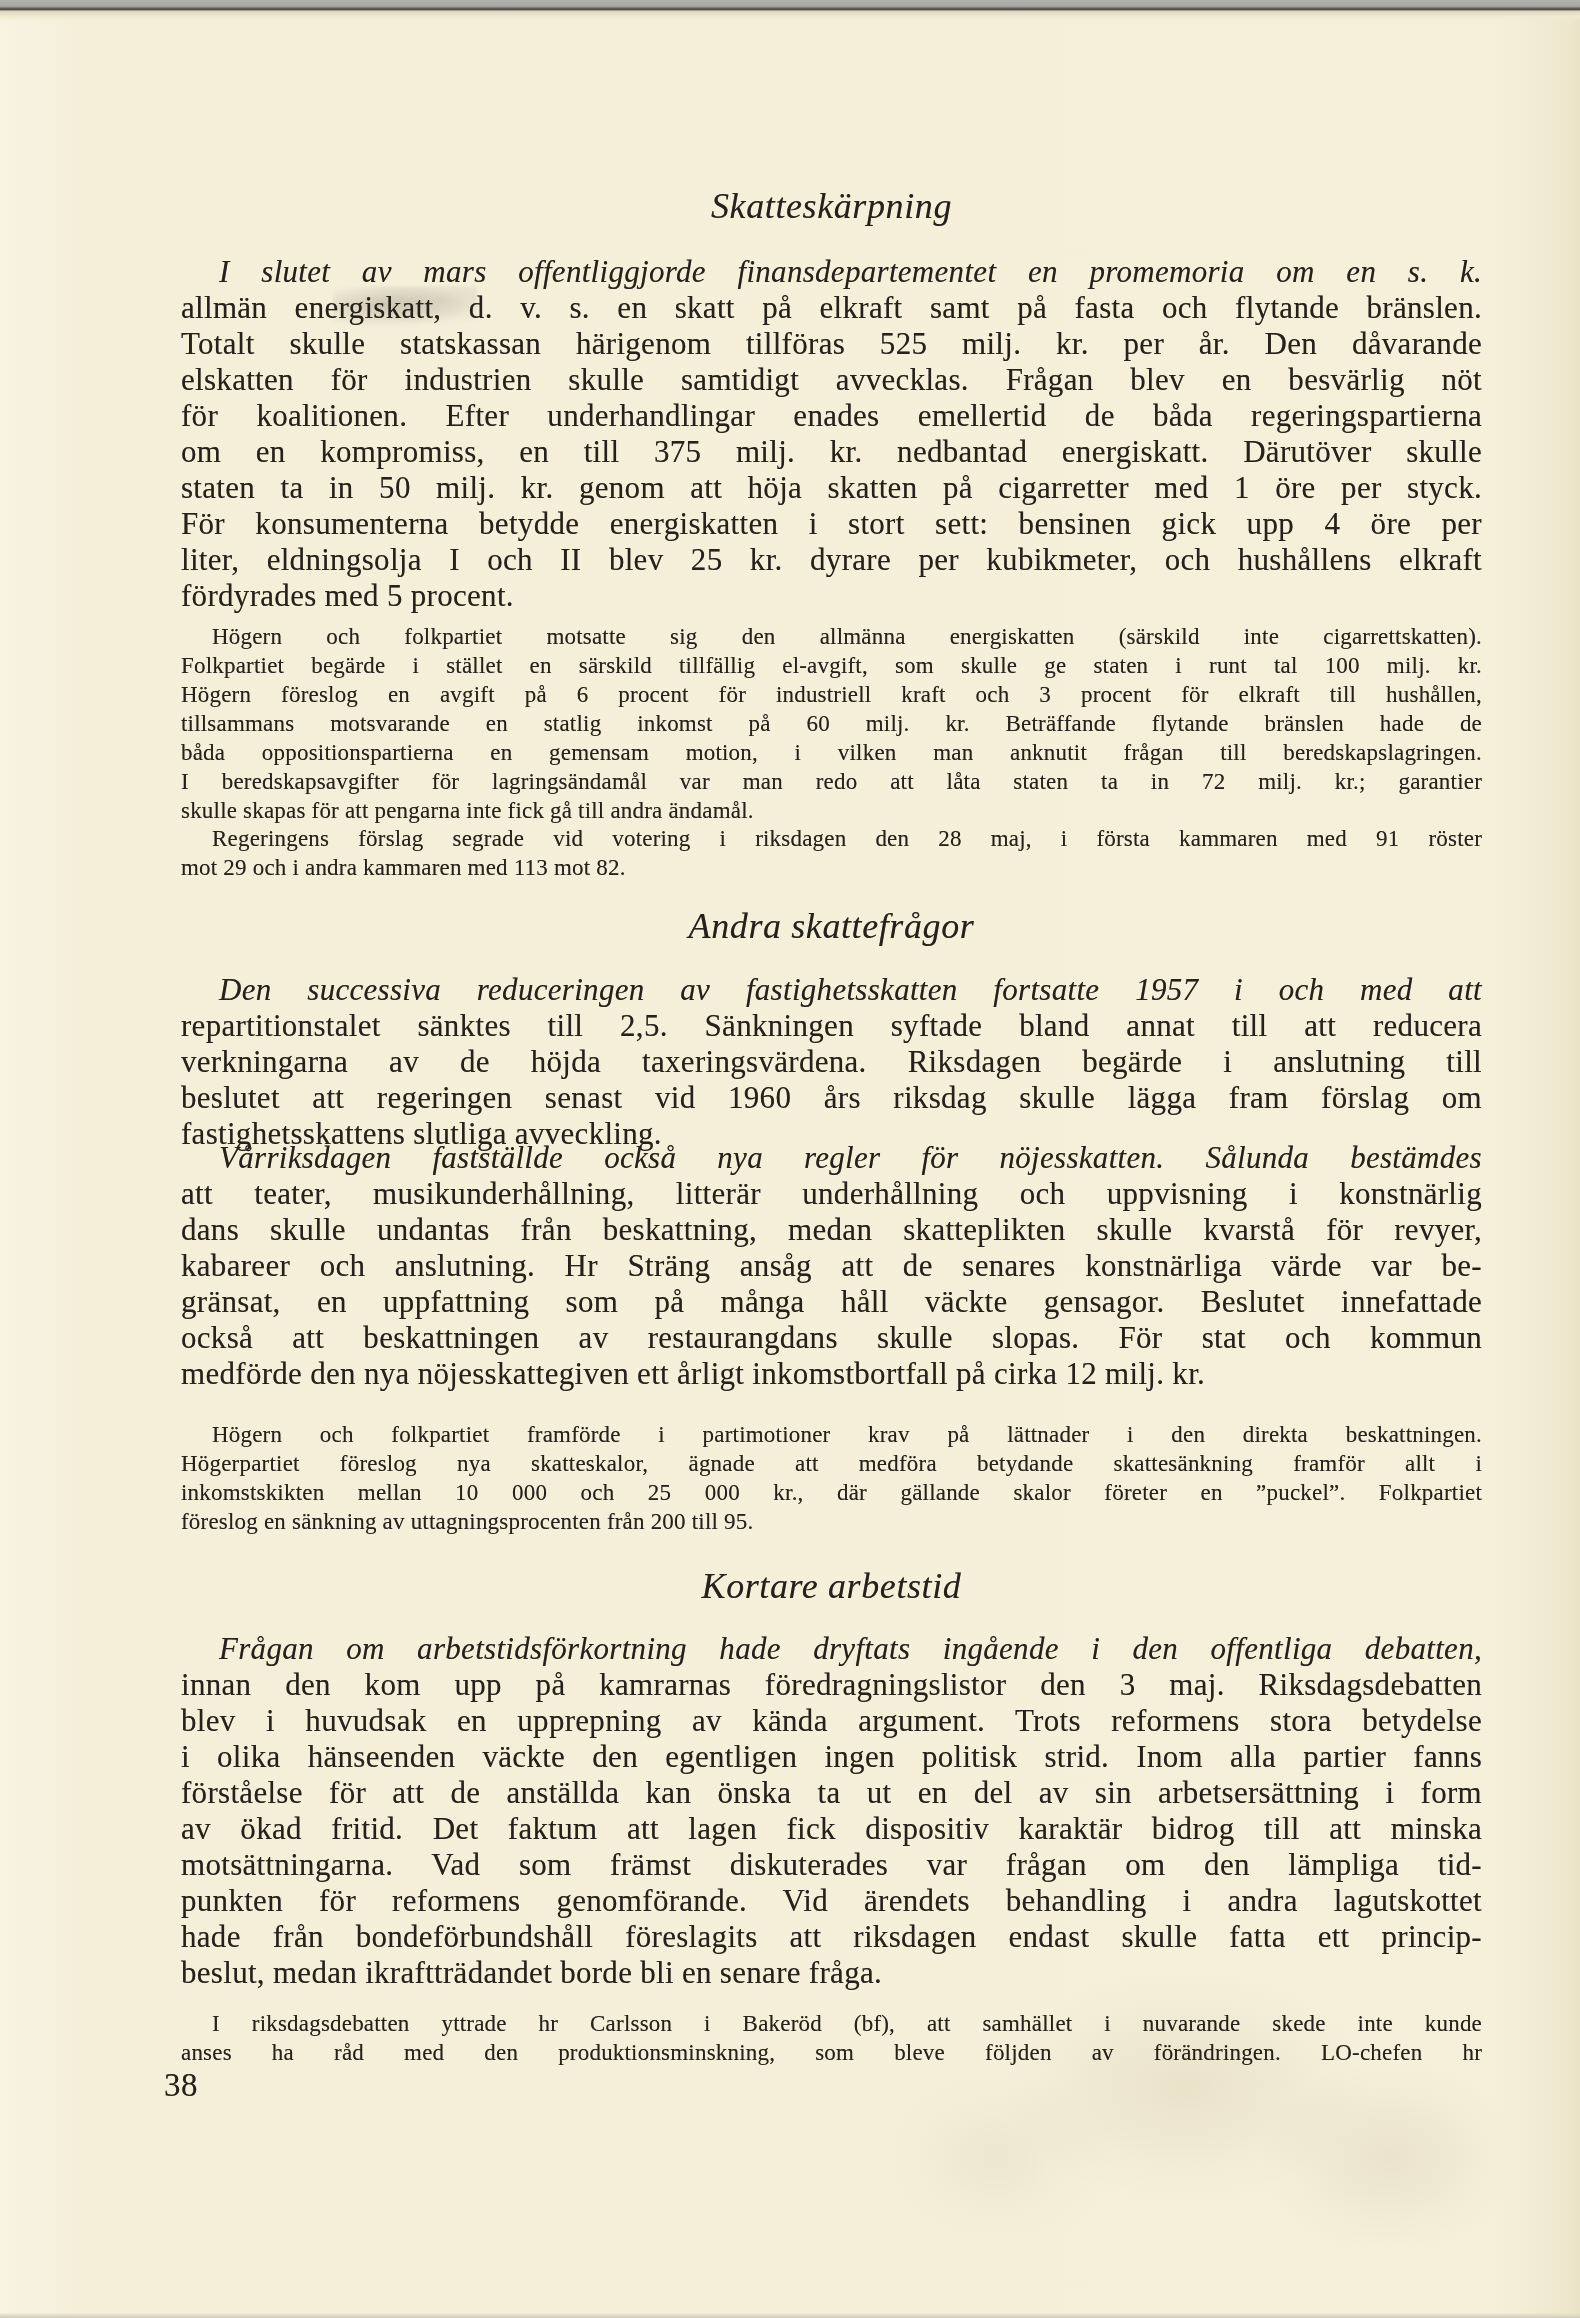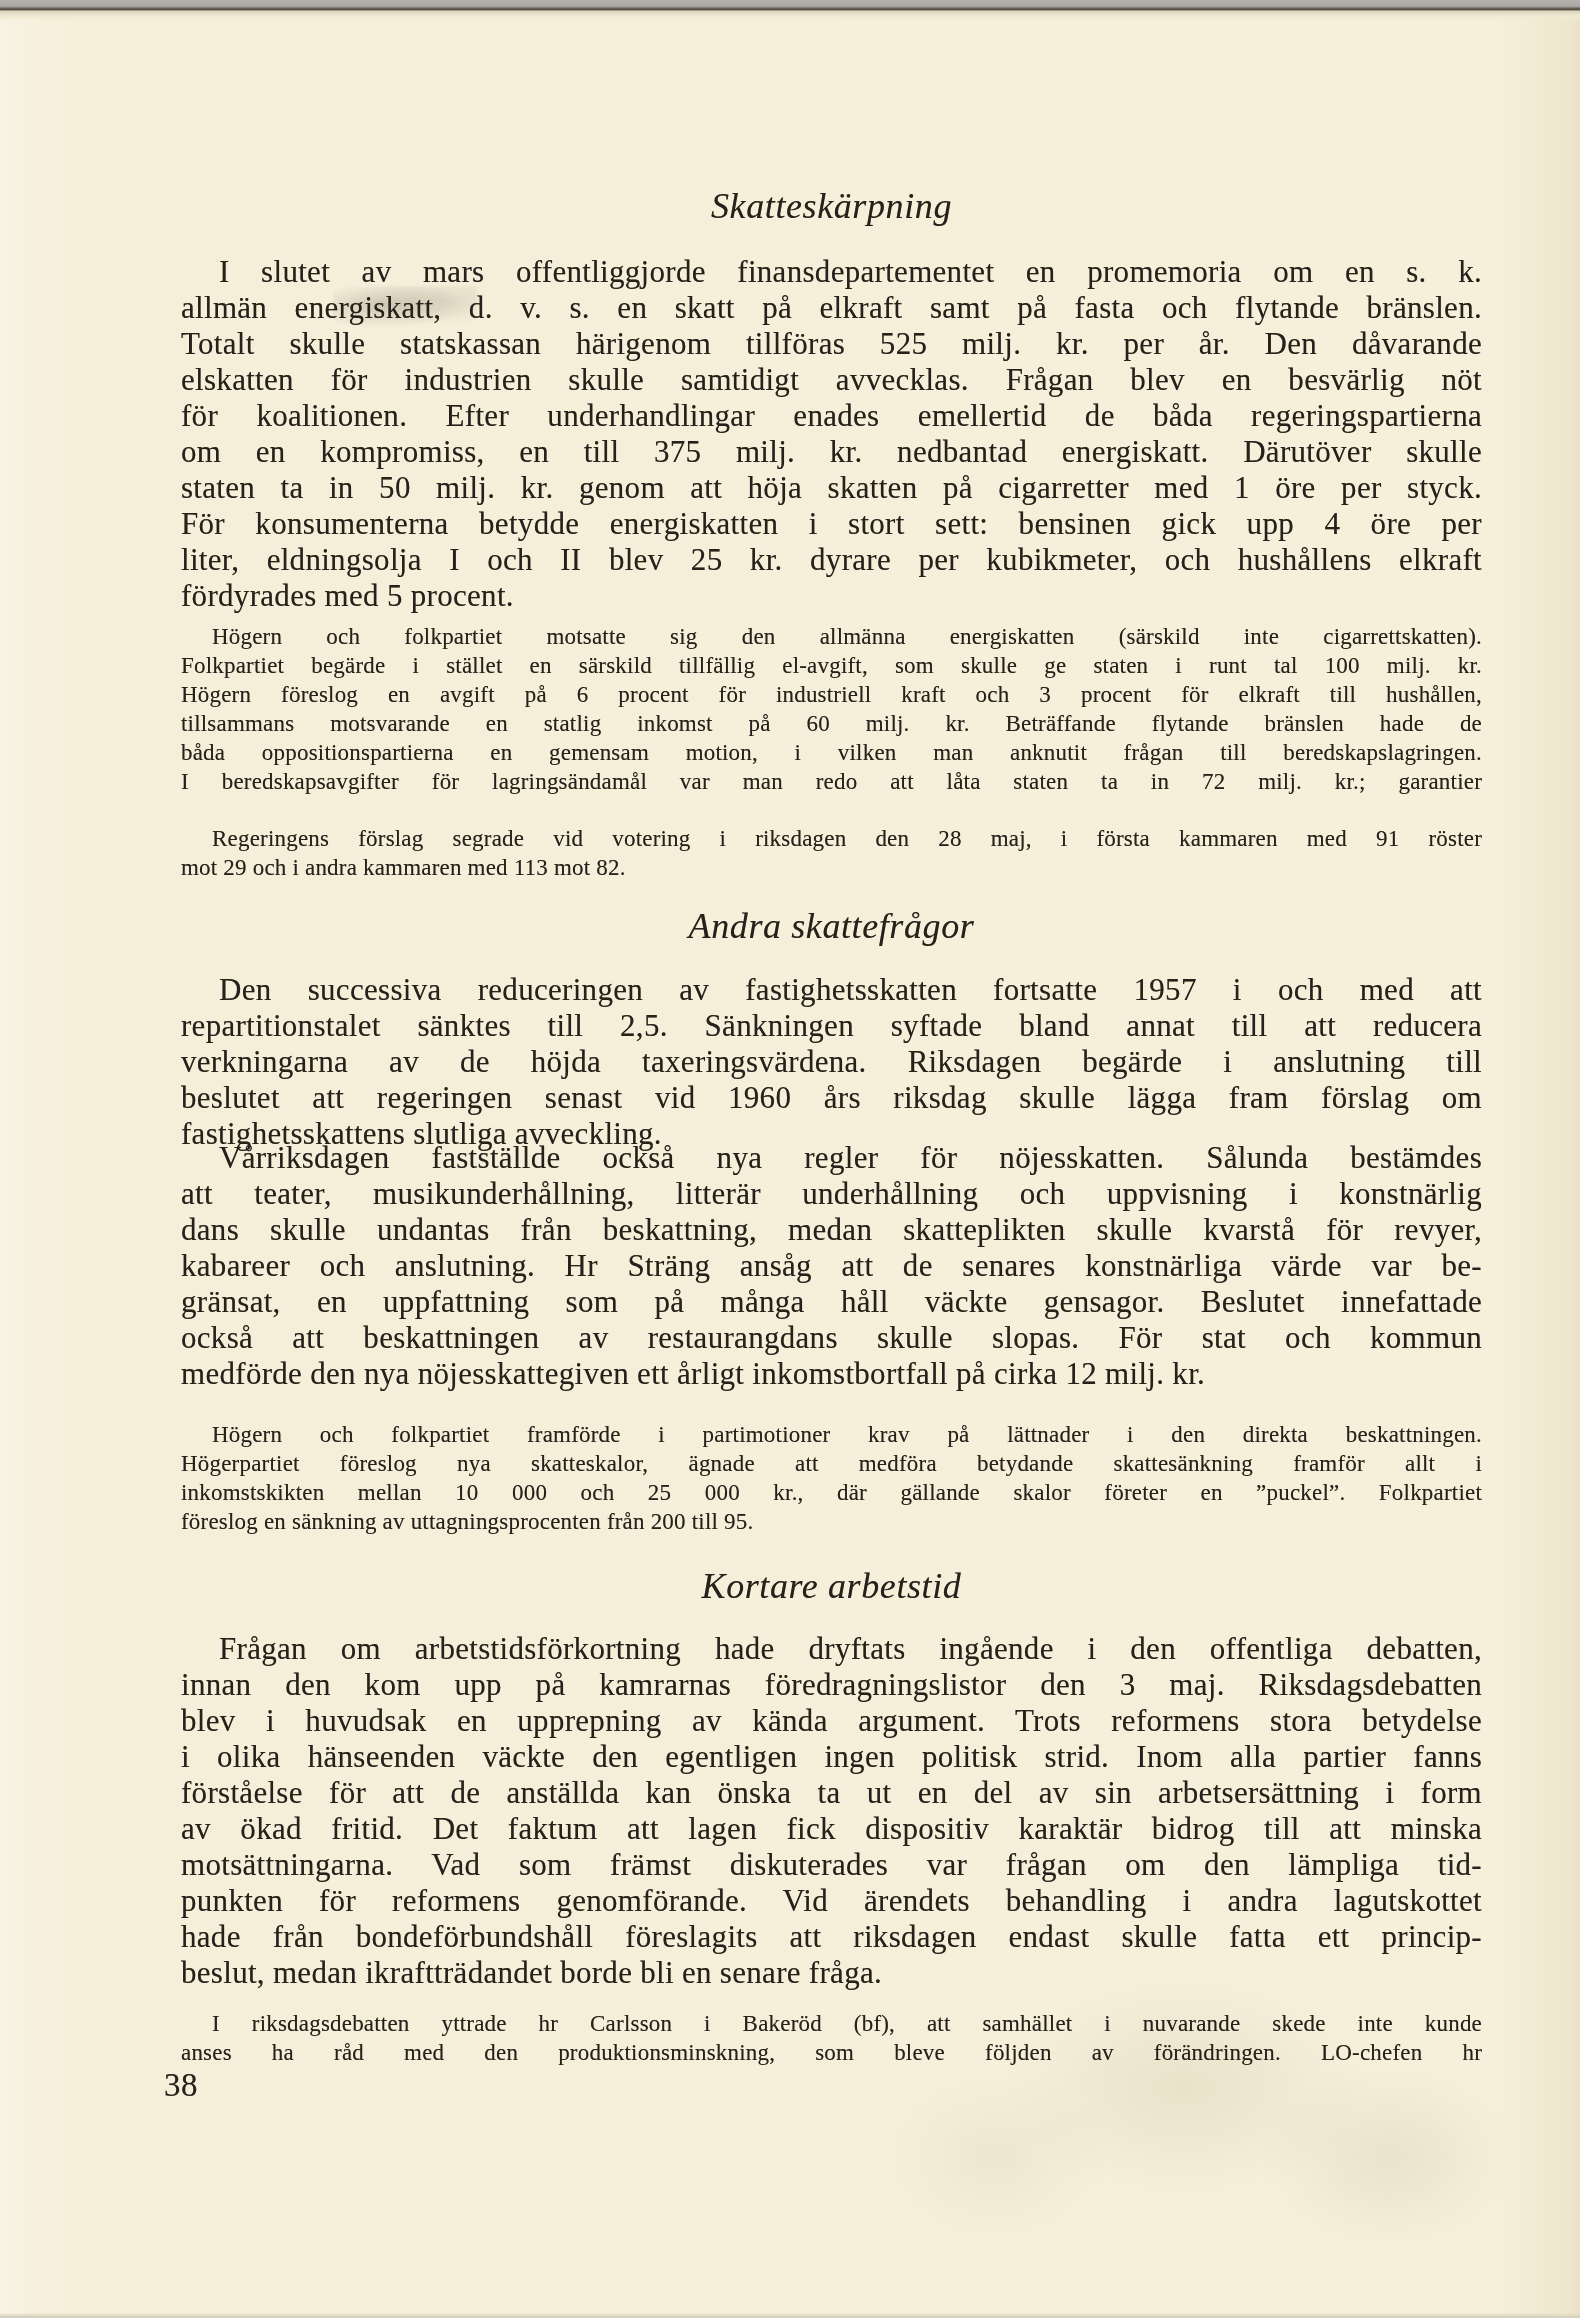--- a/index.html
+++ b/index.html
@@ -40,21 +40,21 @@
     text-shadow:0 0 0.6px rgba(40,35,25,0.45);
   }
   .para { position:absolute; left:181px; width:1301px; }
   .tline {
     text-align:justify; text-align-last:justify;
     text-shadow:0 0 0.6px rgba(40,35,25,0.42);
     white-space:normal; overflow:visible;
   }
   .tline.end { text-align-last:left; }
   .body .tline { font-size:31px; line-height:36px; height:36px; letter-spacing:0.3px; }
-  .body .tline.ind { text-indent:38px; }
+  .body .tline.ind { text-indent:38px;font-style:italic; }
   .small .tline { font-size:23px; line-height:29px; height:29px; letter-spacing:0.2px; }
   .small .tline.ind { text-indent:31px; }
   .pageno {
     position:absolute; left:164px; top:2067px;
     font-size:33px; letter-spacing:0.6px;
     text-shadow:0 0 0.6px rgba(40,35,25,0.45);
   }
 </style>
 </head>
 <body>
@@ -80,20 +80,21 @@
         <div class="tline end">fördyrades med 5 procent.</div>
       </div>
 
     <div class="para small" style="top:622px">
         <div class="tline ind">Högern och folkpartiet motsatte sig den allmänna energiskatten (särskild inte cigarrettskatten).</div>
         <div class="tline">Folkpartiet begärde i stället en särskild tillfällig el-avgift, som skulle ge staten i runt tal 100 milj. kr.</div>
         <div class="tline">Högern föreslog en avgift på 6 procent för industriell kraft och 3 procent för elkraft till hushållen,</div>
         <div class="tline">tillsammans motsvarande en statlig inkomst på 60 milj. kr. Beträffande flytande bränslen hade de</div>
         <div class="tline">båda oppositionspartierna en gemensam motion, i vilken man anknutit frågan till beredskapslagringen.</div>
         <div class="tline">I beredskapsavgifter för lagringsändamål var man redo att låta staten ta in 72 milj. kr.; garantier</div>
+        <div class="tline end">skulle skapas för att pengarna inte fick gå till andra ändamål.</div>
       </div>
 
     <div class="para small" style="top:824px">
         <div class="tline ind">Regeringens förslag segrade vid votering i riksdagen den 28 maj, i första kammaren med 91 röster</div>
         <div class="tline end">mot 29 och i andra kammaren med 113 mot 82.</div>
       </div>
 
     <h2 class="heading" style="top:905px">Andra skattefrågor</h2>
 
     <div class="para body" style="top:972px">

